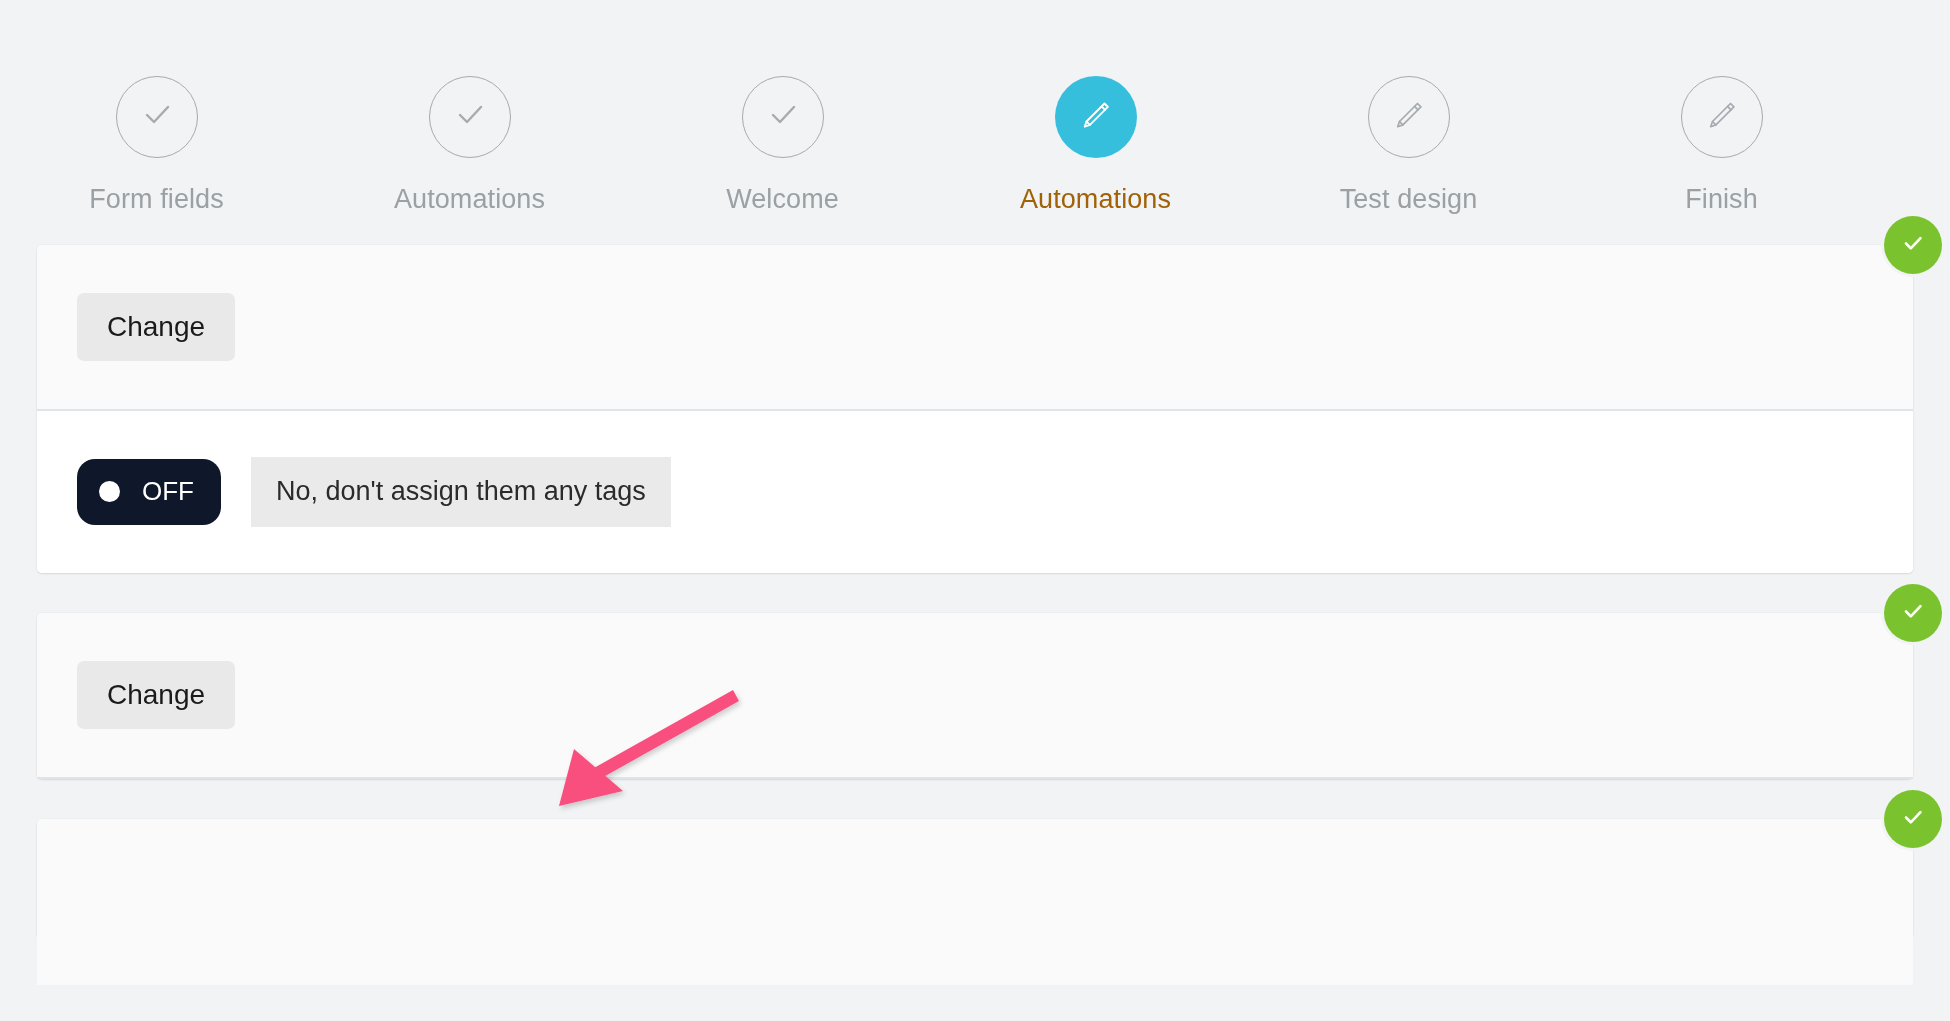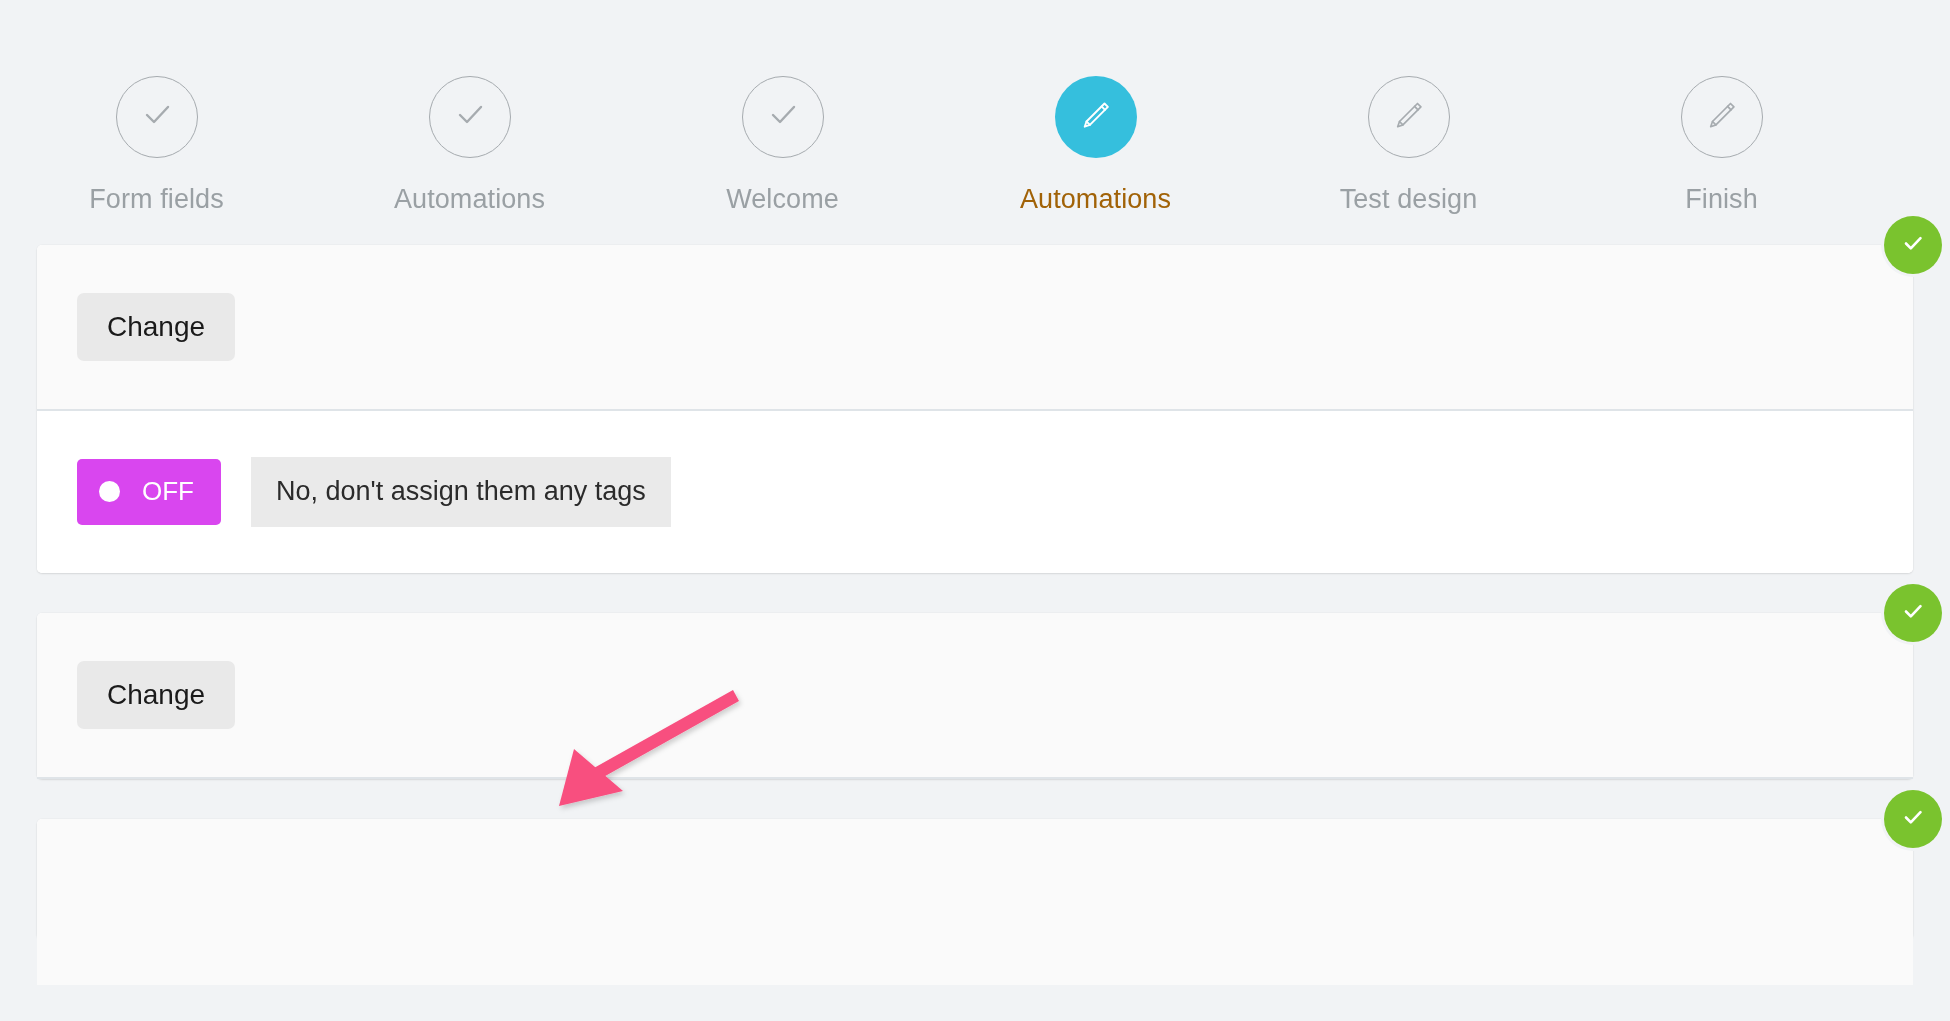--- a/index.html
+++ b/index.html
@@ -143,21 +143,21 @@
     cursor: pointer;
     font-family: "Liberation Sans", sans-serif;
     font-size: 26px;
     font-weight: 400;
     color: #ffffff;
     padding: 0 27px 0 22px;
     min-width: 134px;
     box-sizing: border-box;
     justify-content: flex-start;
   }
-  .toggle.off { background: #d946ef; }
+  .toggle.off { background: #0f172a; border-radius: 18px; }
   .toggle.on  { background: #7ac32e; }
   .toggle .knob {
     width: 21px;
     height: 21px;
     border-radius: 50%;
     background: #ffffff;
     margin-right: 22px;
     flex: 0 0 auto;
   }
   .toggle .tick {

